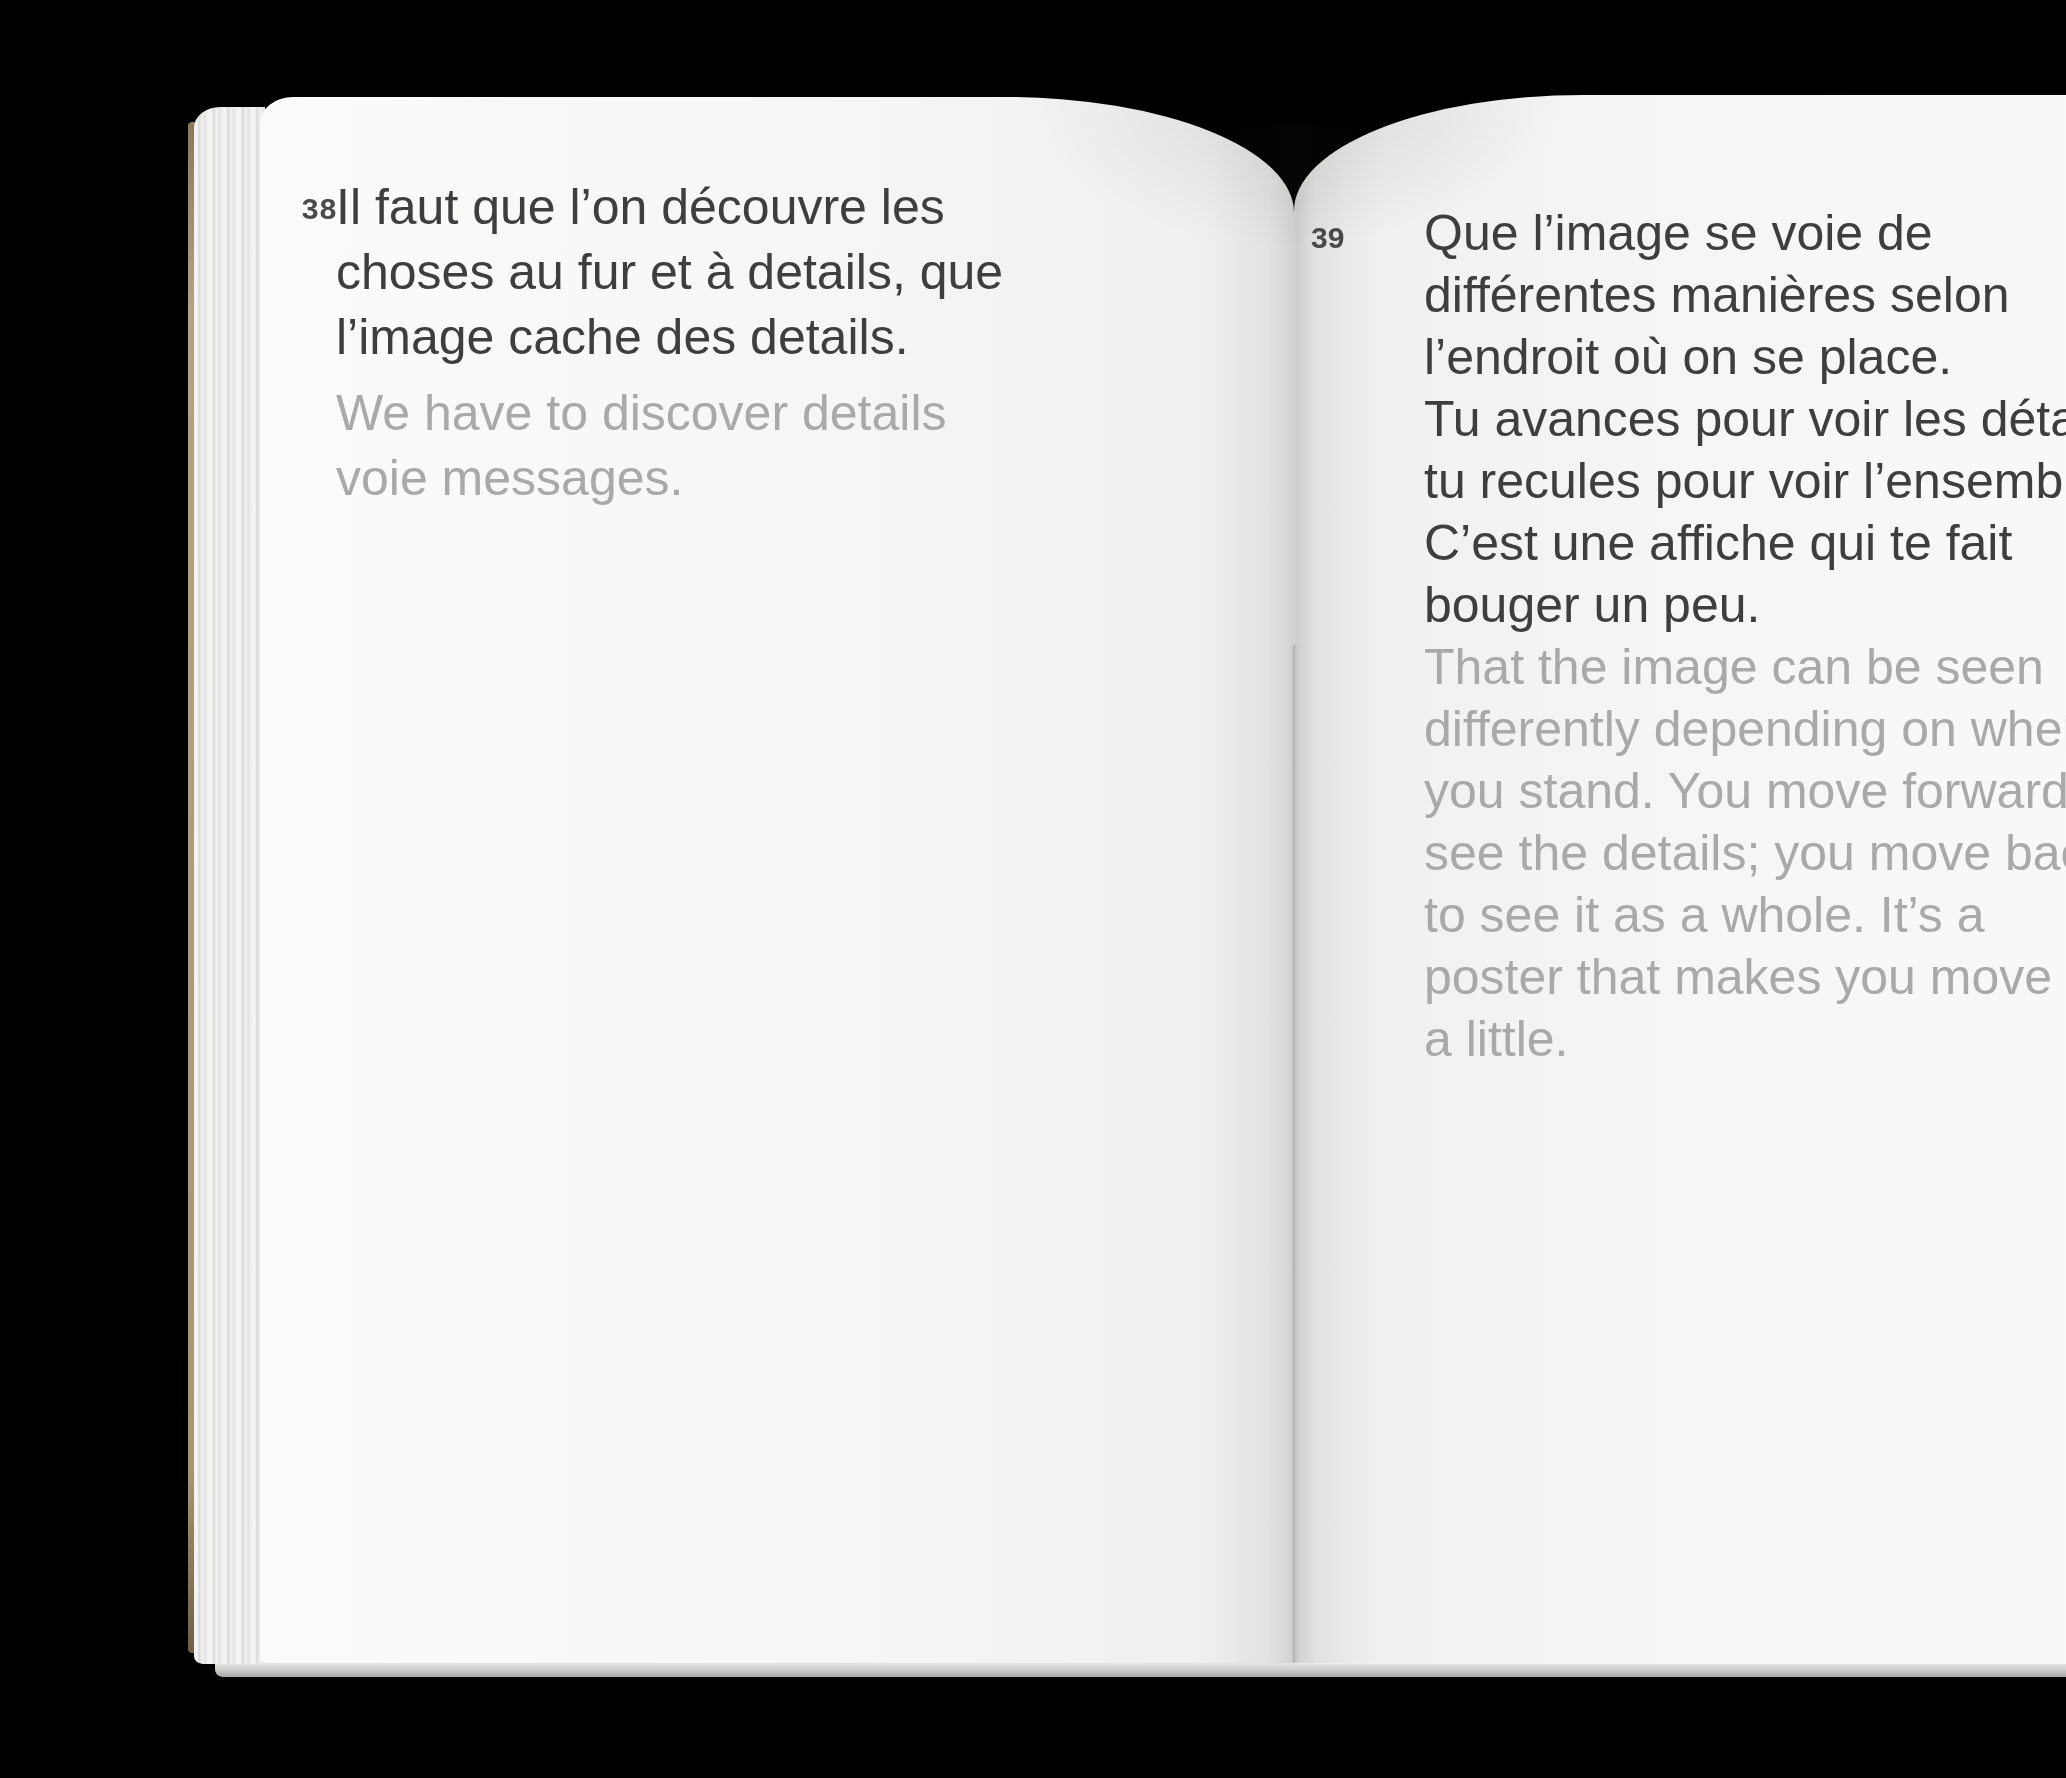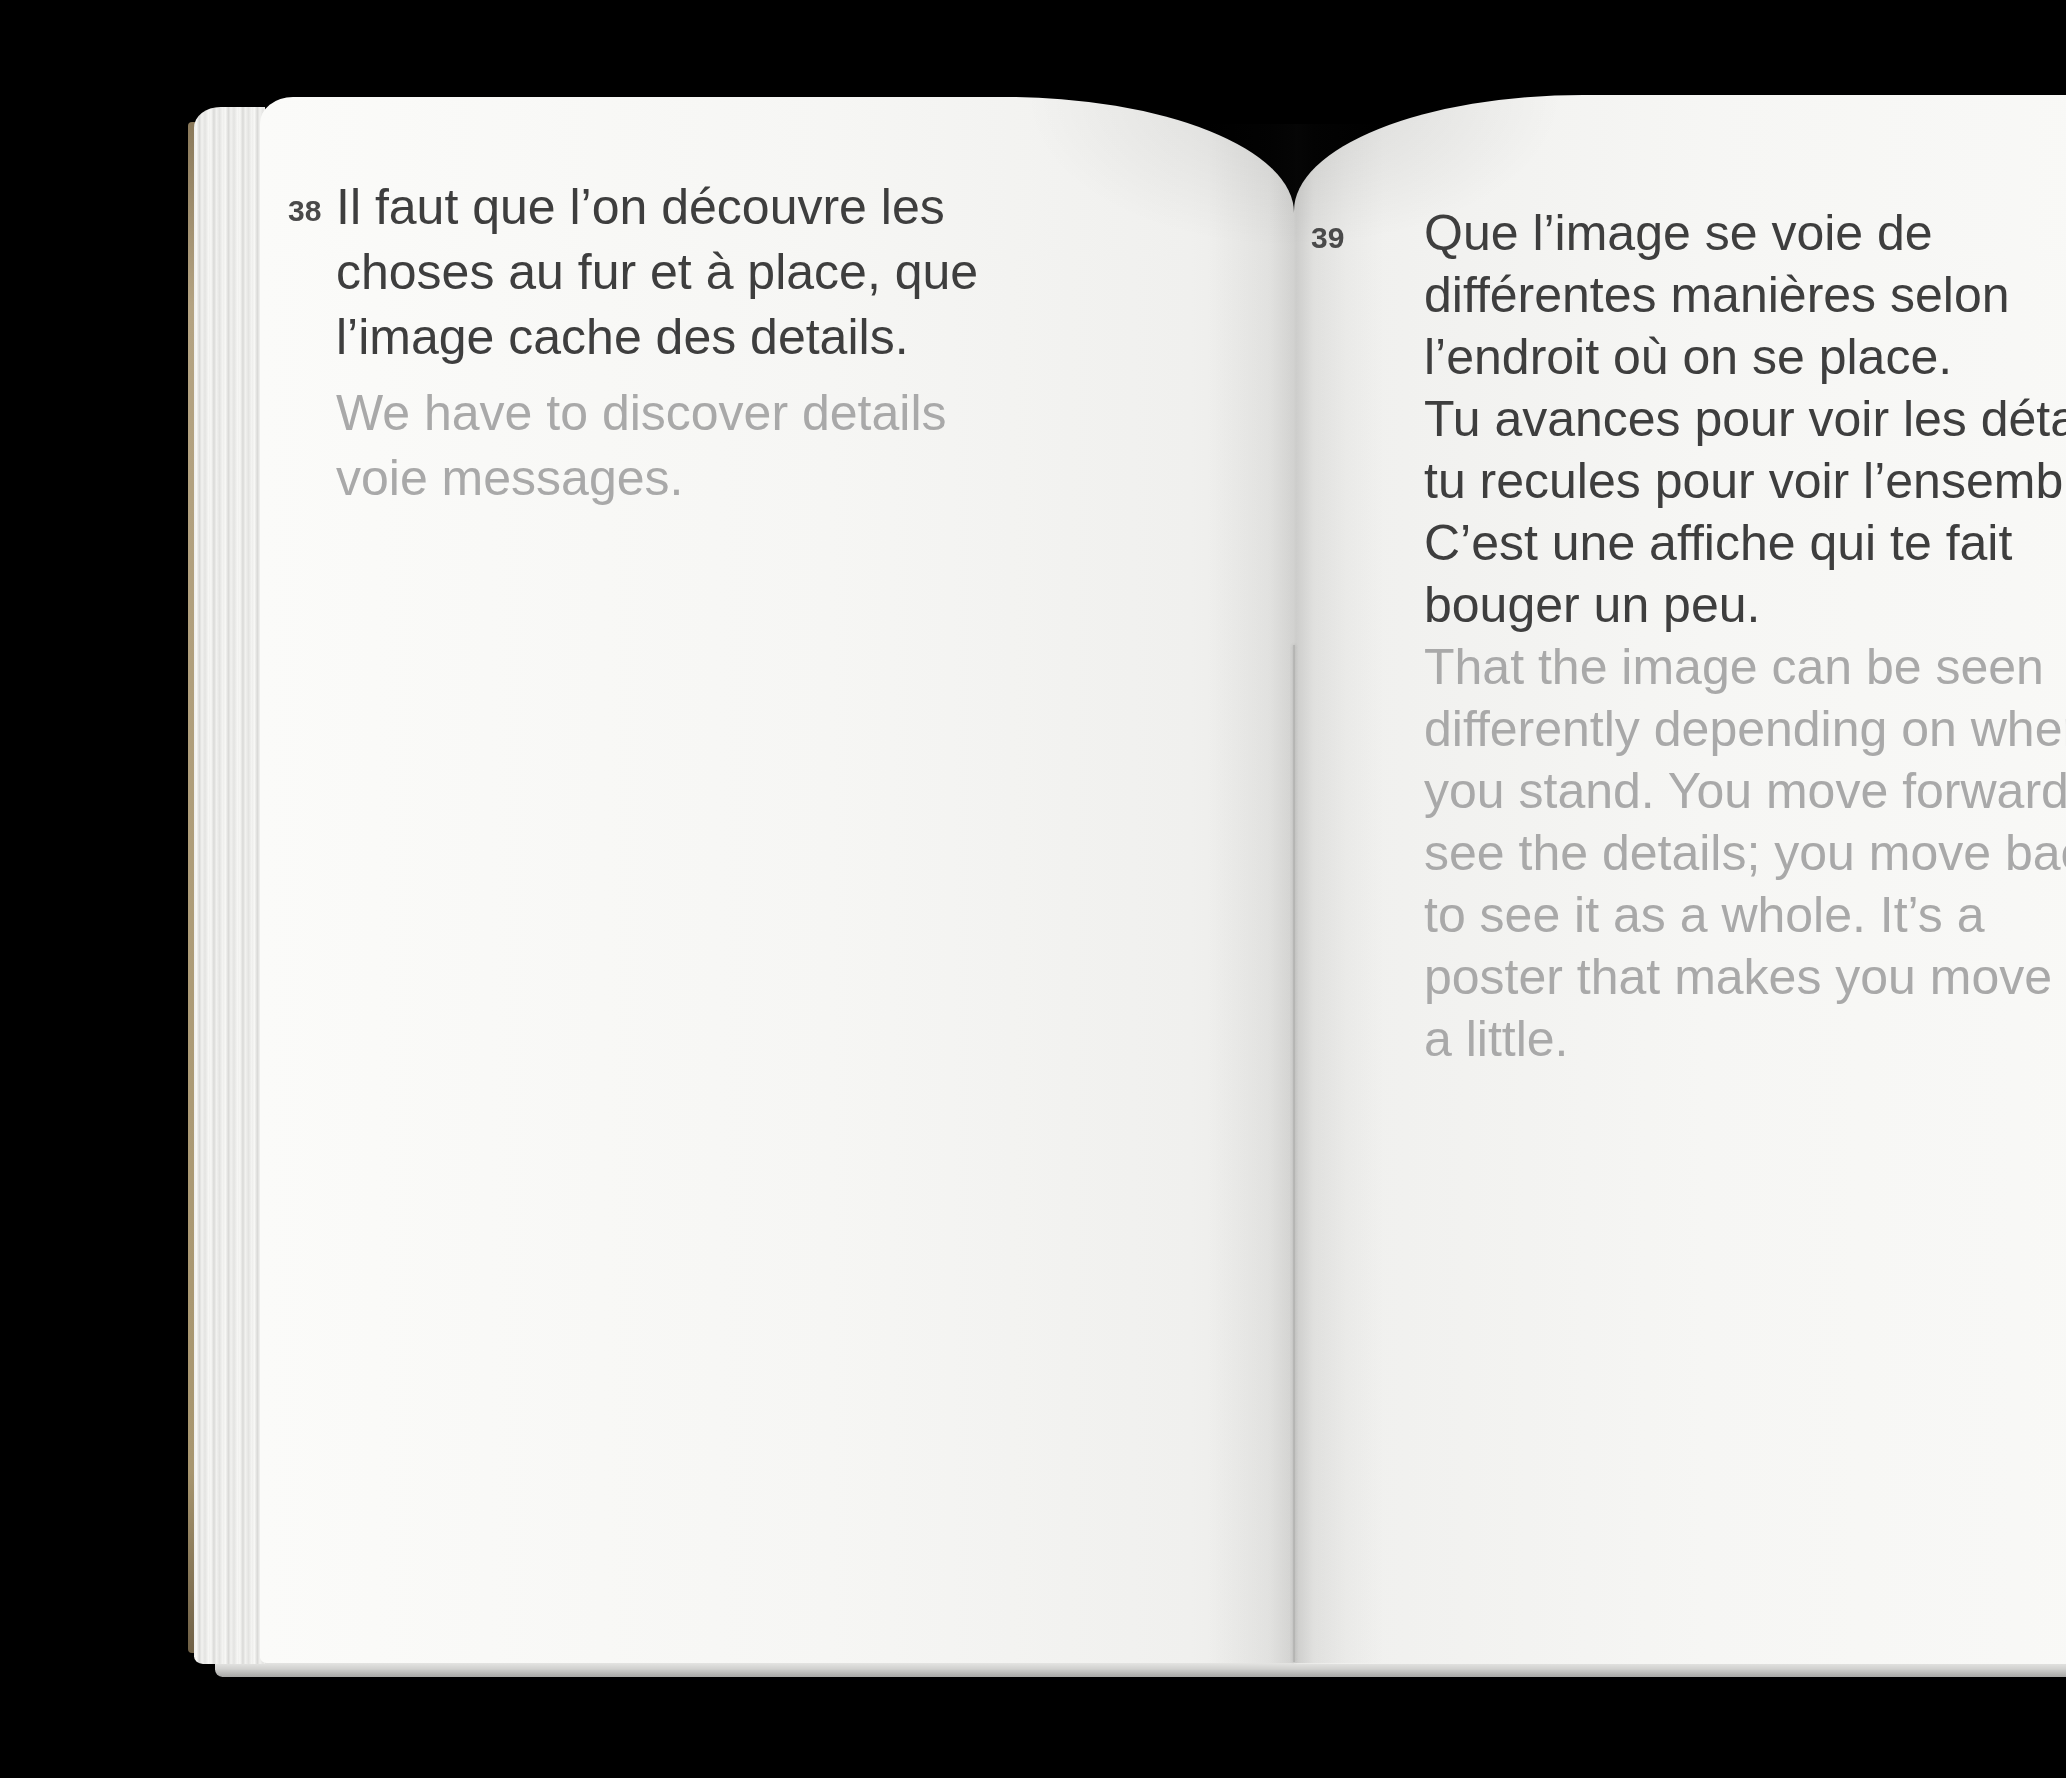--- a/index.html
+++ b/index.html
@@ -91,21 +91,21 @@
   }
 
   
   .page-num {
     position: absolute;
     font-size: 30px;
     font-weight: 700;
     color: var(--page-number, #4a4a4a);
     z-index: 5;
   }
-  .page-num.n38 { left: 288px;  top: 194px; }
+  .page-num.n38 { left: 301px;  top: 194px; font-family: Liberation Mono, monospace; }
   .page-num.n39 { left: 1311px; top: 221px; }
 
   .textblock {
     position: absolute;
     font-size: 50px;
     font-weight: 400;
     white-space: nowrap;
     z-index: 5;
   }
   .textblock.left  { left: 336px;  top: 175px; line-height: 65px; }
@@ -130,21 +130,21 @@
   <div class="page right"></div>
 
   <div class="gutter-shadow"></div>
   <div class="spine-crease"></div>
 
   <div class="page-num n38">38</div>
 
   <div class="textblock left">
     <div class="fr-lines">
       <div>Il faut que l’on découvre les</div>
-      <div>choses au fur et à place, que</div>
+      <div>choses au fur et à details, que</div>
       <div>l’image cache des details.</div>
     </div>
     <div class="en-lines">
       <div>We have to discover details</div>
       <div>voie messages.</div>
     </div>
   </div>
 
   <div class="page-num n39">39</div>
 

